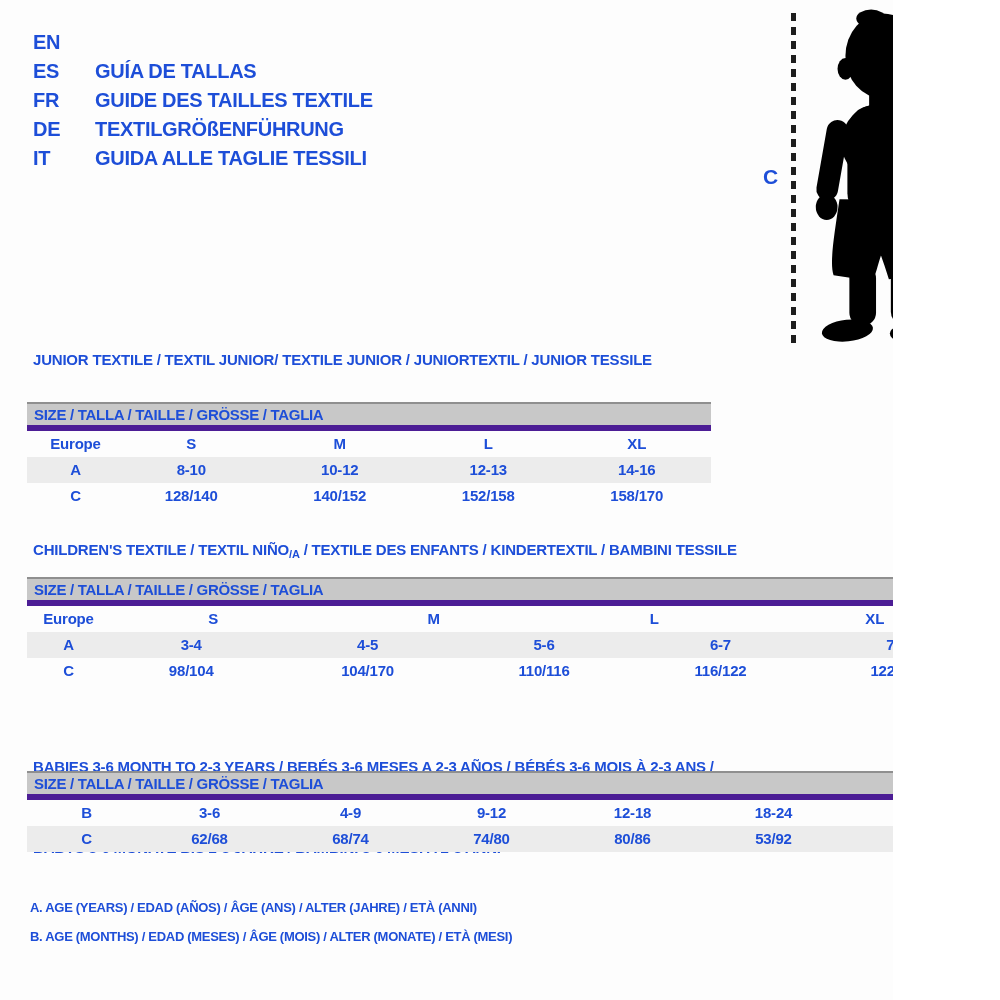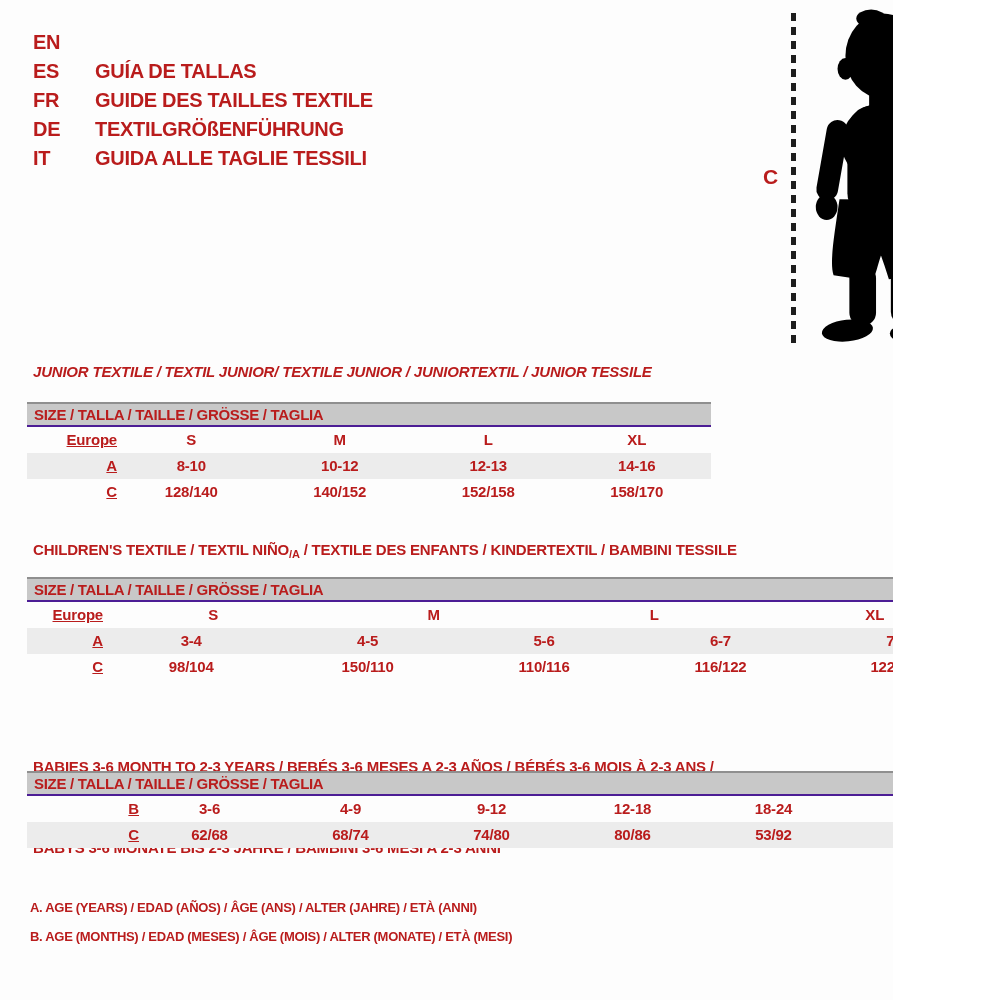--- a/index.html
+++ b/index.html
@@ -1,20 +1,20 @@
 <!DOCTYPE html>
 <html><head>
 <meta charset="utf-8">
 <style>
   html,body{margin:0;padding:0;}
   .page{
     position:relative;
     width:893px;height:1000px;
     background:#fdfdfd;
-    color:#b91c1c;
+    color:#1d4ed8;
     font-family:"Liberation Sans", sans-serif;
     font-weight:700;
     overflow:hidden;
   }
   
   .lang-block{position:absolute;left:33px;top:28px;}
   .lang-row{display:flex;height:29px;line-height:29px;font-size:20px;letter-spacing:-0.3px;}
   .lang-code{width:62px;}
   
   .figure-block{position:absolute;left:740px;top:0;width:260px;height:360px;}
@@ -32,27 +32,27 @@
   .sub-part{font-size:11px;vertical-align:-3px;letter-spacing:-0.2px;}
   
   .sg-table{position:absolute;left:27px;}
   .t-junior{top:402px;width:684px;}
   .t-children{top:577px;width:958px;}
   .t-babies{top:771px;width:958px;}
   .size-bar{
     height:21px;line-height:21px;
     background:#c8c8c8;
     border-top:2px solid #8f8f8f;
-    border-bottom:2px solid #4c1d95;
+    border-bottom:6px solid #4c1d95;
     padding-left:7px;
     font-size:15px;letter-spacing:-0.3px;
   }
   .trow{display:flex;height:26px;line-height:26px;font-size:15px;letter-spacing:-0.2px;}
   .trow.alt{background:#ececec;}
-  .tlabel{padding-left:7px;text-align:right;text-decoration:underline;}
+  .tlabel{padding-left:7px;text-align:center;}
   .t-junior .tlabel{width:83px;}
   .t-children .tlabel{width:69px;}
   .t-babies .tlabel{width:105px;}
   .tcell{flex:1;text-align:center;}
   
   .legend-block{position:absolute;left:30px;top:893px;}
   .legend-line{height:29px;line-height:29px;font-size:13px;letter-spacing:-0.3px;}
 </style>
 </head>
 <body>
@@ -98,21 +98,21 @@
         <ellipse cx="133" cy="168" rx="11" ry="12"></ellipse>
         <path d="M 40 195 C 34 235 30 260 34 272 L 74 278 C 78 266 80 258 82 252 C 84 258 87 266 90 276 L 134 270 C 138 256 132 228 124 196 Z"></path>
         <rect x="50" y="262" width="27" height="61" rx="13"></rect>
         <rect x="92" y="260" width="27" height="62" rx="13"></rect>
         <ellipse cx="48" cy="328" rx="26" ry="11" transform="rotate(-6 48 328)"></ellipse>
         <ellipse cx="118" cy="331" rx="27" ry="11"></ellipse>
       </g>
     </svg>
   </div>
 
-  <div class="section-title" style="top:358px;font-style:italic;">JUNIOR TEXTILE / TEXTIL JUNIOR/ TEXTILE JUNIOR / JUNIORTEXTIL / JUNIOR TESSILE</div>
+  <div class="section-title" style="top:346px;">JUNIOR TEXTILE / TEXTIL JUNIOR/ TEXTILE JUNIOR / JUNIORTEXTIL / JUNIOR TESSILE</div>
   <div class="sg-table t-junior">
     <div class="size-bar">SIZE / TALLA / TAILLE / GRÖSSE / TAGLIA</div>
     <div class="trow">
       <span class="tlabel">Europe</span>
       <span class="tcell">S</span>
       <span class="tcell">M</span>
       <span class="tcell">L</span>
       <span class="tcell">XL</span>
     </div>
     <div class="trow alt">
@@ -145,21 +145,21 @@
       <span class="tlabel">A</span>
       <span class="tcell">3-4</span>
       <span class="tcell">4-5</span>
       <span class="tcell">5-6</span>
       <span class="tcell">6-7</span>
       <span class="tcell">7-8</span>
     </div>
     <div class="trow">
       <span class="tlabel">C</span>
       <span class="tcell">98/104</span>
-      <span class="tcell">150/110</span>
+      <span class="tcell">104/170</span>
       <span class="tcell">110/116</span>
       <span class="tcell">116/122</span>
       <span class="tcell">122/128</span>
     </div>
   </div>
 
   <div class="section-title" style="top:699px;">
     <div>BABIES 3-6 MONTH TO 2-3 YEARS / BEBÉS 3-6 MESES A 2-3 AÑOS / BÉBÉS 3-6 MOIS À 2-3 ANS /</div>
     <div>BABYS 3-6 MONATE BIS 2-3 JAHRE / BAMBINI 3-6 MESI A 2-3 ANNI</div>
   </div>

